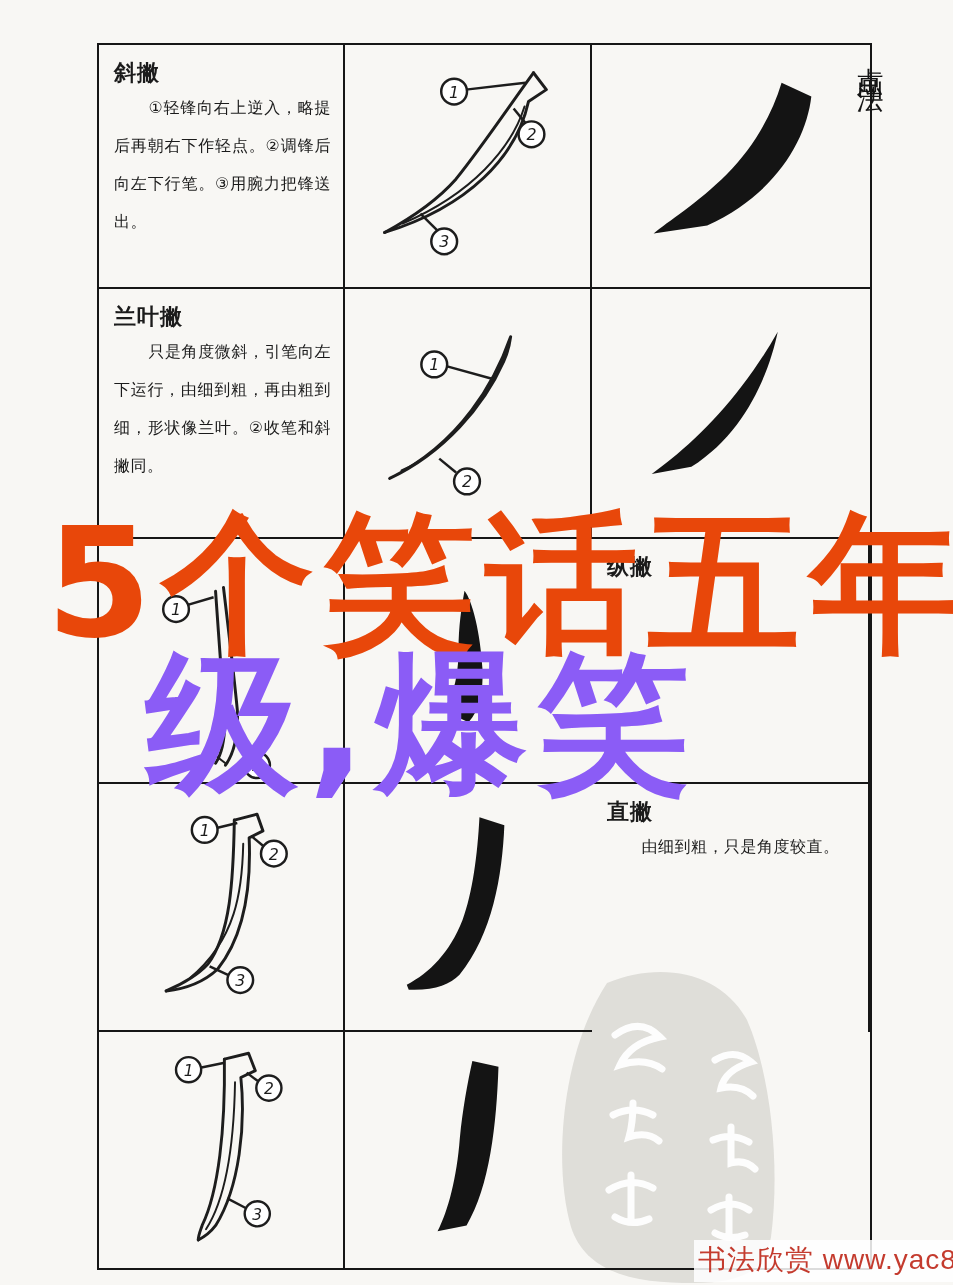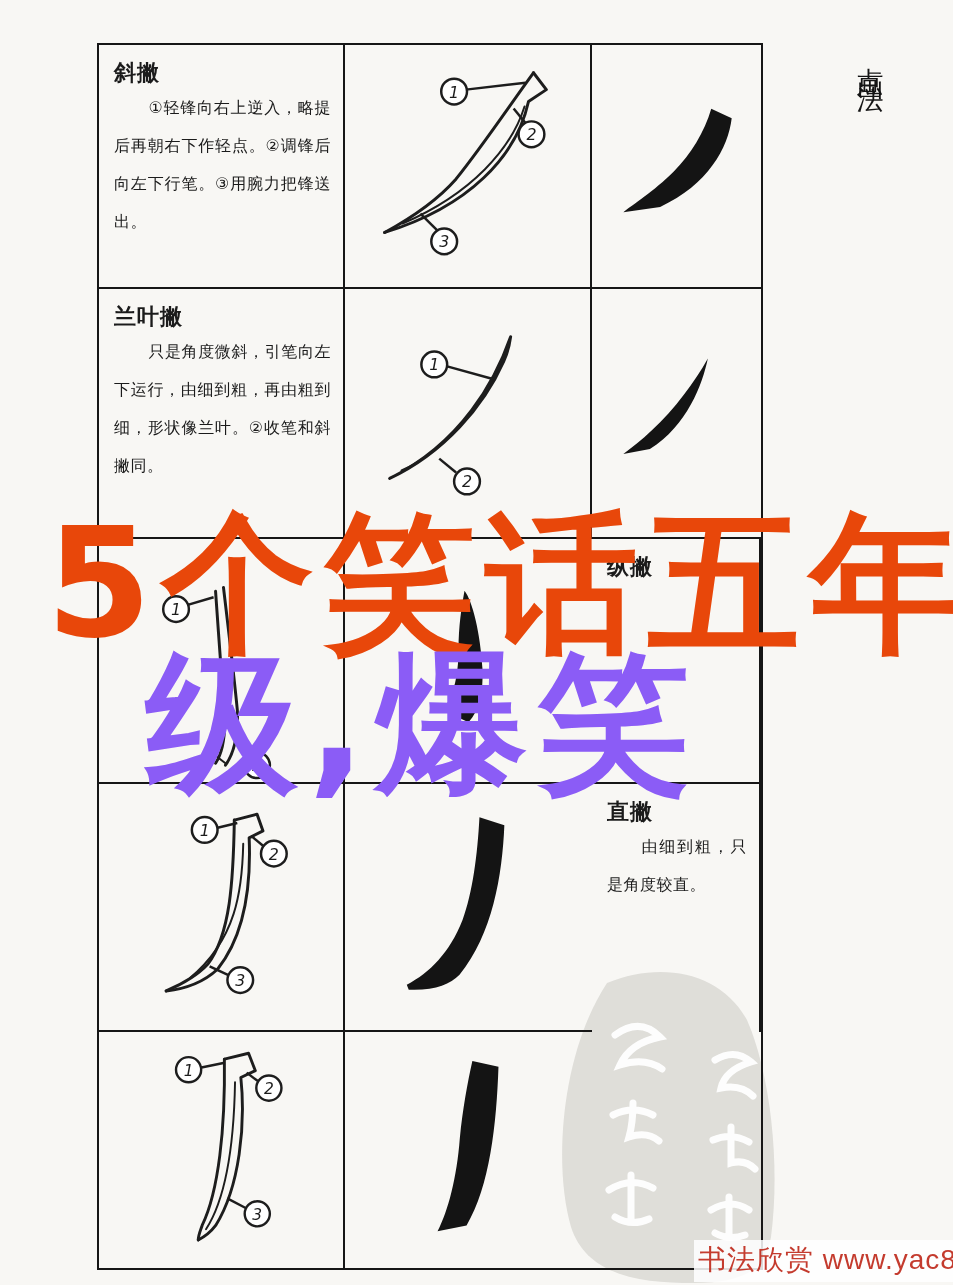--- a/index.html
+++ b/index.html
@@ -3,21 +3,21 @@
 <meta charset="utf-8">
 <style>
   * { margin:0; padding:0; box-sizing:border-box; }
   body { font-family:"Liberation Sans","DejaVu Sans",sans-serif; }
   .page {
     position:relative; width:953px; height:1285px;
     background:#f8f7f4; overflow:hidden; color:#1b1b1b;
   }
   
   .sheet-table {
-    position:absolute; left:97px; top:43px; width:666px; height:1227px;
+    position:absolute; left:97px; top:43px; width:775px; height:1227px;
     border:2.5px solid #161616; background:transparent;
     display:grid; grid-template-columns:246px 247px 1fr;
     grid-template-rows:244px 250px 245px 248px 1fr;
     z-index:2;
   }
   .cell { border-right:2px solid #161616; border-bottom:2px solid #161616; position:relative; overflow:hidden; }
   .cell.last-col { border-right:none; }
   .cell.last-row { border-bottom:none; }
   .text-cell { padding:12px 12px 0 15px; }
   .stroke-name { font-size:22px; font-weight:bold; line-height:32px; letter-spacing:1px; }

